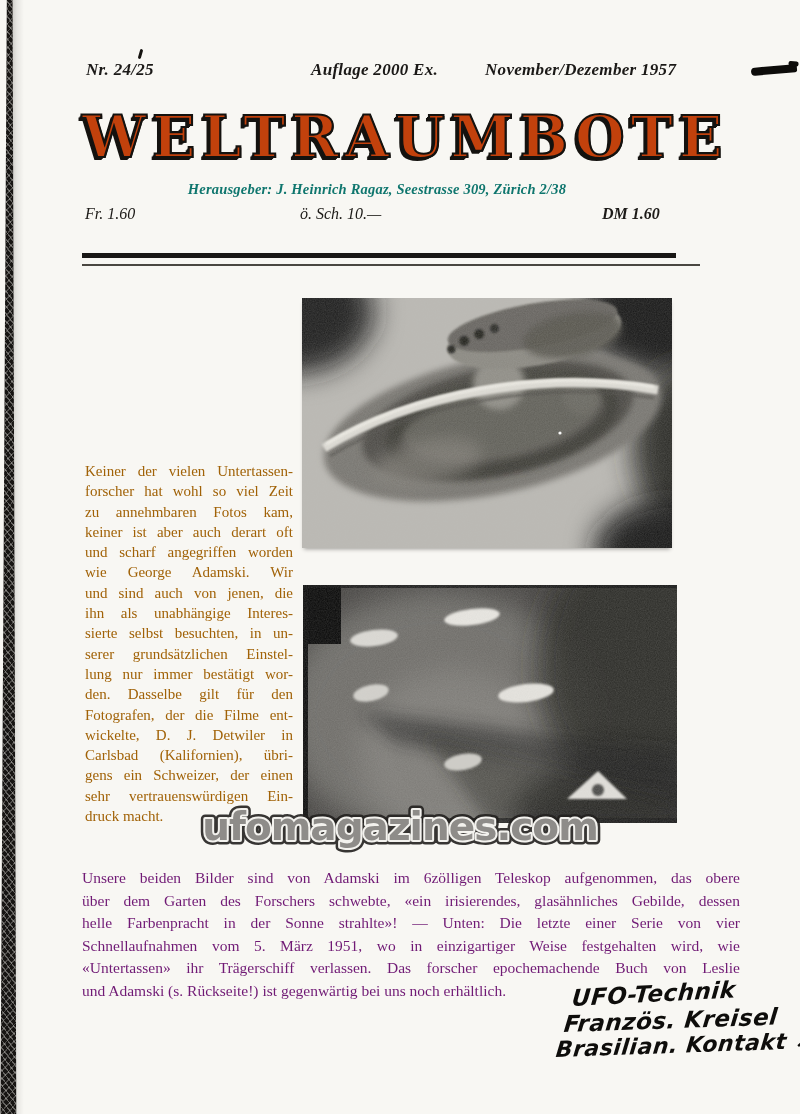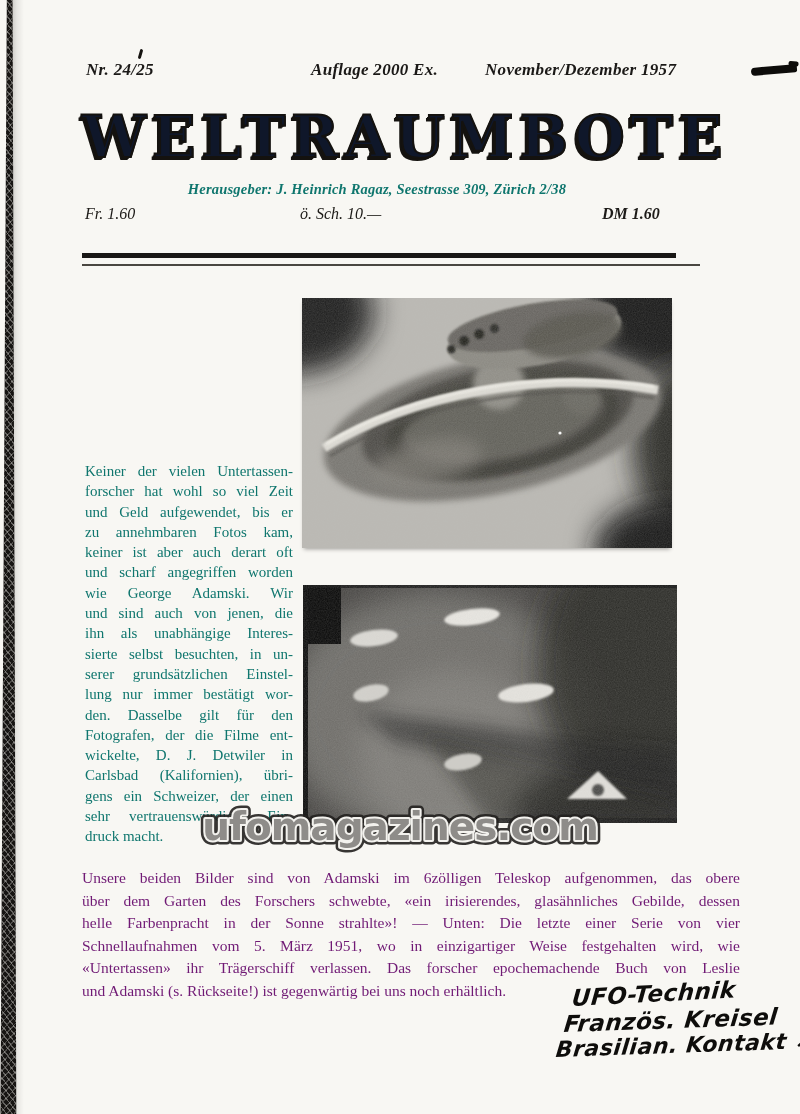--- a/index.html
+++ b/index.html
@@ -25,21 +25,21 @@
   .h-date{left:485px;}
   .pen-tick{position:absolute;left:139px;top:49px;width:3px;height:10px;background:#15130f;
             transform:rotate(16deg);border-radius:2px;}
   .corner-dash{position:absolute;left:751px;top:66px;width:46px;height:8px;background:#0d0c0a;
             border-radius:4px 2px 2px 4px;transform:rotate(-5deg);}
   .corner-dash:after{content:"";position:absolute;right:-2px;top:-3px;width:10px;height:5px;
             background:#0d0c0a;border-radius:2px;transform:rotate(10deg);}
 
   
   .masthead{position:absolute;left:82px;top:106px;width:600px;margin:0;text-align:center;
-        font:700 57px/62px "DejaVu Serif",serif;letter-spacing:6px;color:#0f172a;
+        font:700 57px/62px "DejaVu Serif",serif;letter-spacing:6px;color:#c2410c;
         -webkit-text-stroke:2.1px #14120f;
         text-shadow:-3px 3px 0 #14120f,-2px 2px 0 #14120f,-1px 1px 0 #14120f,1px 1px 0 #14120f;}
   .publisher{position:absolute;left:82px;top:180px;width:590px;text-align:center;
         font:italic 700 14.5px/19px "Liberation Serif",serif;color:#0f766e;letter-spacing:.2px;}
   .price{position:absolute;top:203px;font:italic 16px/21px "Liberation Serif",serif;
         color:#1d1b18;white-space:nowrap;}
   .price-chf{left:85px;}
   .price-oes{left:300px;}
   .price-dm{left:602px;font-weight:700;}
 
@@ -47,21 +47,21 @@
   .rule-thin{position:absolute;left:82px;top:264px;width:618px;height:2px;background:#4a4741;}
 
   
   .photo{position:absolute;overflow:hidden;}
   .photo svg{display:block;}
   .photo1{left:302px;top:298px;width:370px;height:250px;box-shadow:0 3px 4px -2px rgba(40,38,35,.45);}
   .photo2{left:303px;top:585px;width:374px;height:238px;}
 
   
   .column{position:absolute;left:85px;top:461px;width:208px;
-        font:15px/20.3px "Liberation Serif",serif;color:#0f766e;}
+        font:15px/20.3px "Liberation Serif",serif;color:#a16207;}
   .column .t-line{text-align:justify;text-align-last:justify;}
   .column .t-line:last-child{text-align-last:left;}
 
   
   .caption{position:absolute;left:82px;top:867px;width:658px;
         font:15.5px/22.6px "Liberation Serif",serif;color:#701a75;}
   .caption .t-line{text-align:justify;text-align-last:justify;}
   .caption .t-line:last-child{text-align-last:left;}
 
   
@@ -149,21 +149,20 @@
       <path d="M 24 146 C 112 93 238 70 352 89" stroke="#efede6" stroke-width="3" fill="none" filter="url(#b1)"></path>
       <path d="M 28 158 C 114 106 238 82 352 100" stroke="#4e4c47" stroke-width="3" fill="none" opacity=".6" filter="url(#b1)"></path>
       <circle cx="258" cy="135" r="1.6" fill="#ffffff"></circle>
       <rect width="370" height="250" filter="url(#grain)"></rect>
     </svg>
   </div>
 
   <div class="column">
       <div class="t-line">Keiner der vielen Untertassen-</div>
       <div class="t-line">forscher hat wohl so viel Zeit</div>
-      <div class="t-line">und Geld aufgewendet, bis er</div>
       <div class="t-line">zu annehmbaren Fotos kam,</div>
       <div class="t-line">keiner ist aber auch derart oft</div>
       <div class="t-line">und scharf angegriffen worden</div>
       <div class="t-line">wie George Adamski. Wir</div>
       <div class="t-line">und sind auch von jenen, die</div>
       <div class="t-line">ihn als unabhängige Interes-</div>
       <div class="t-line">sierte selbst besuchten, in un-</div>
       <div class="t-line">serer grundsätzlichen Einstel-</div>
       <div class="t-line">lung nur immer bestätigt wor-</div>
       <div class="t-line">den. Dasselbe gilt für den</div>

